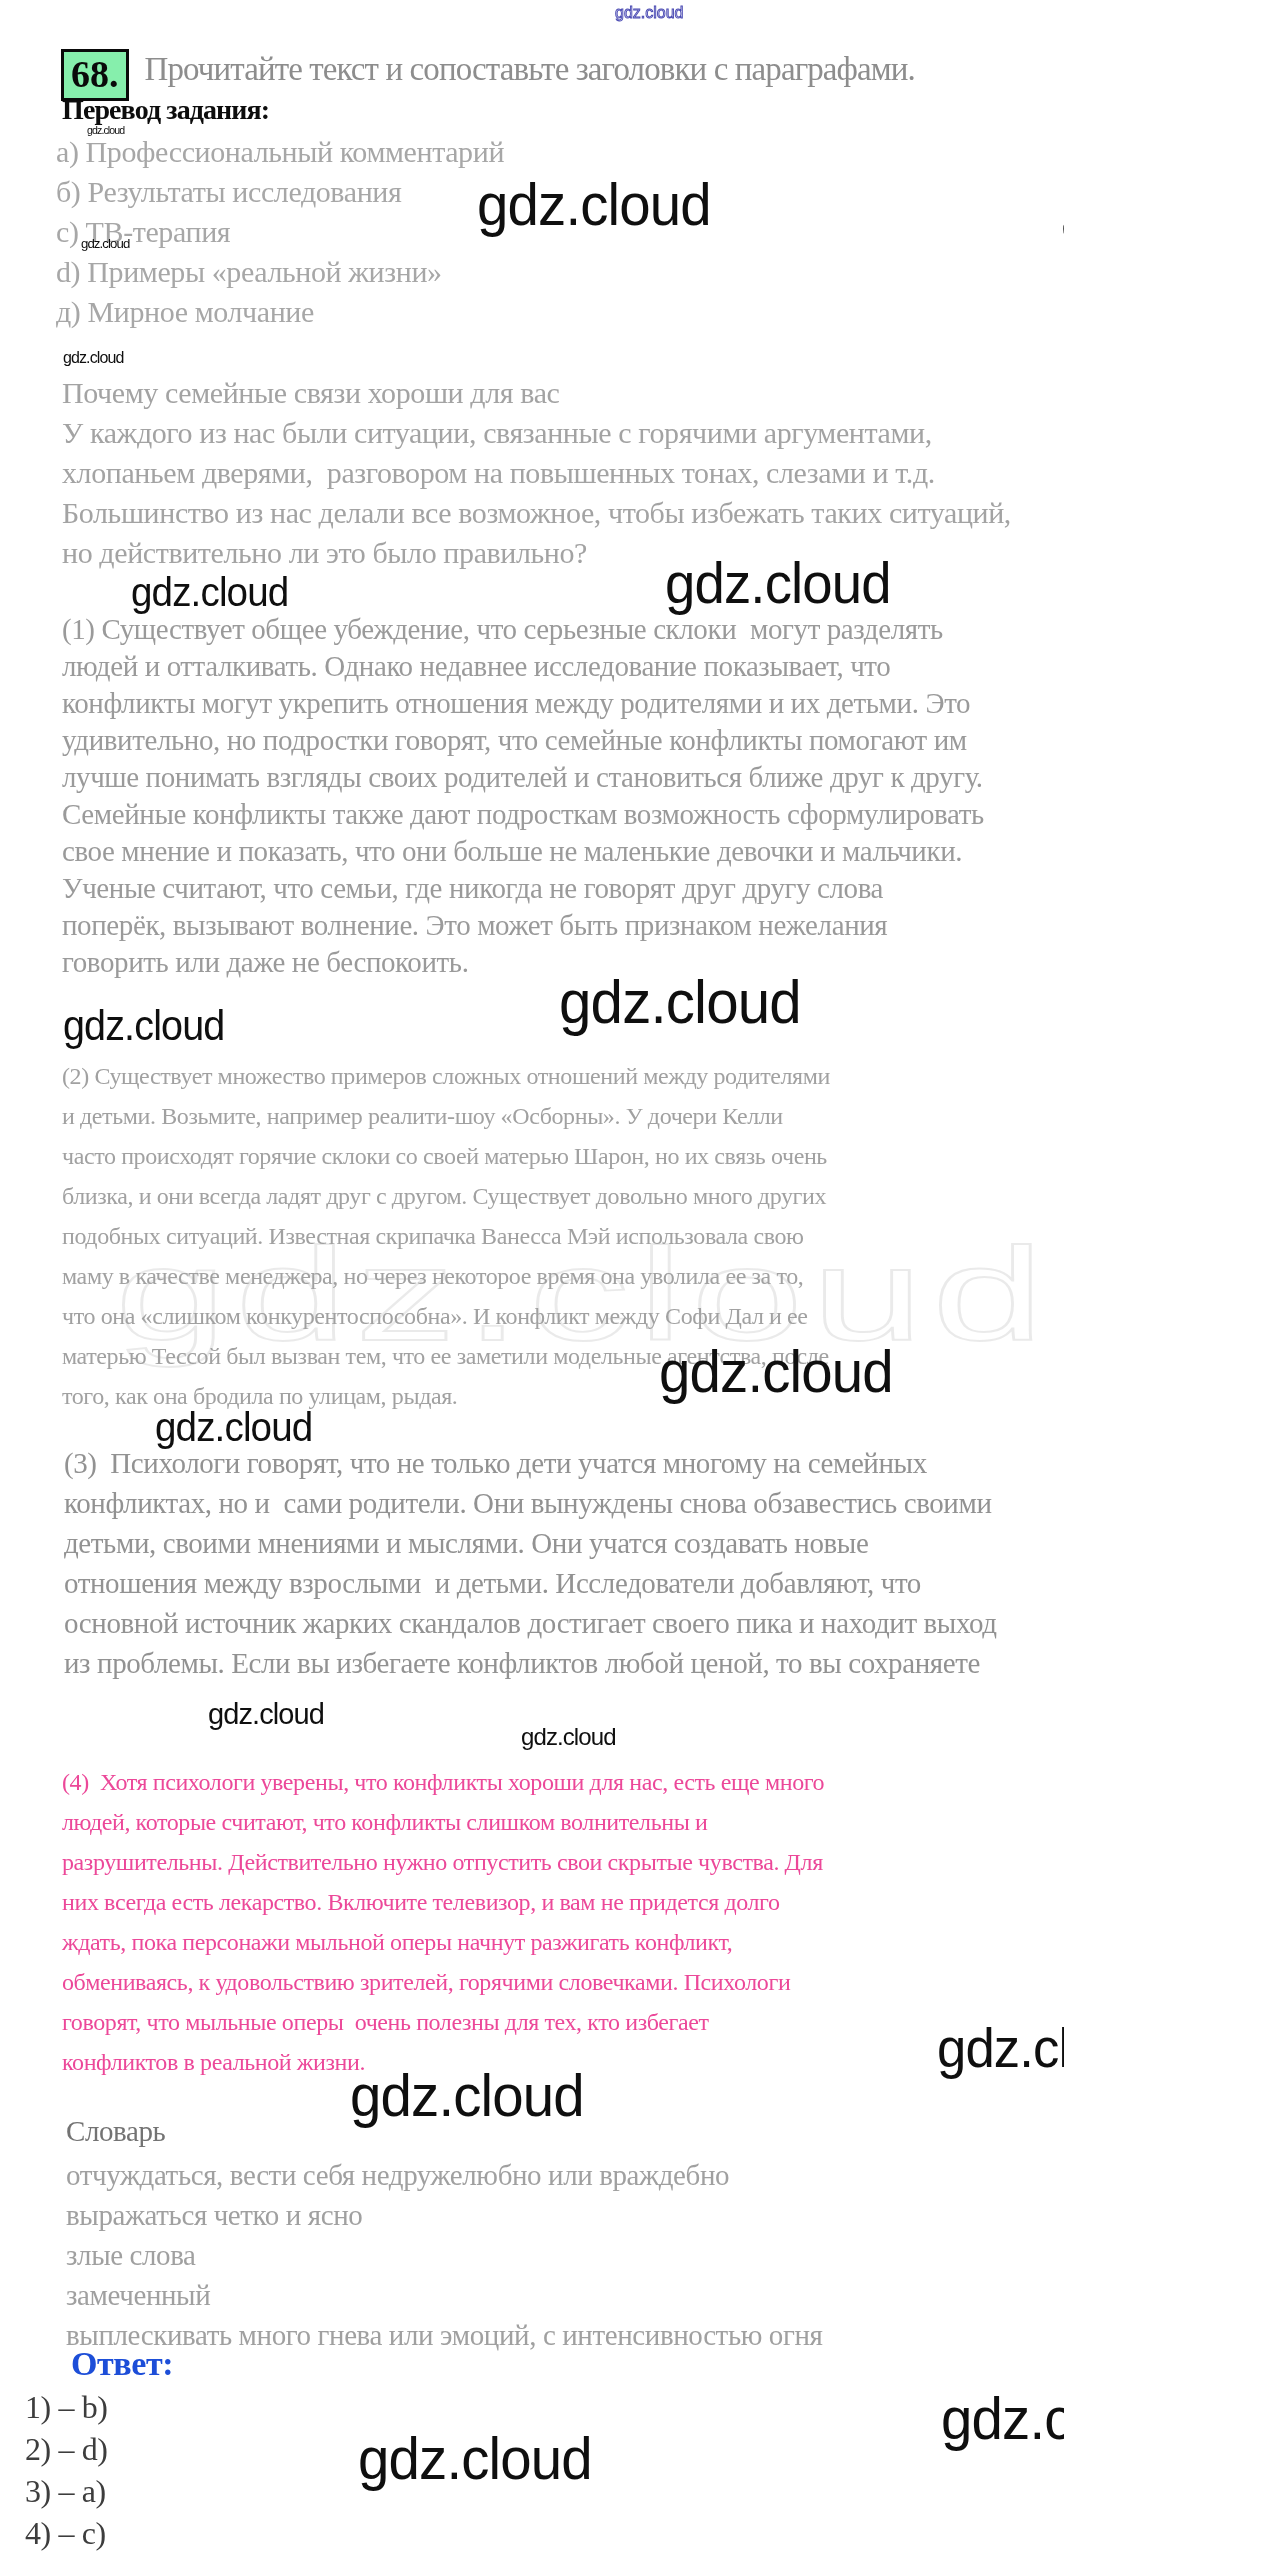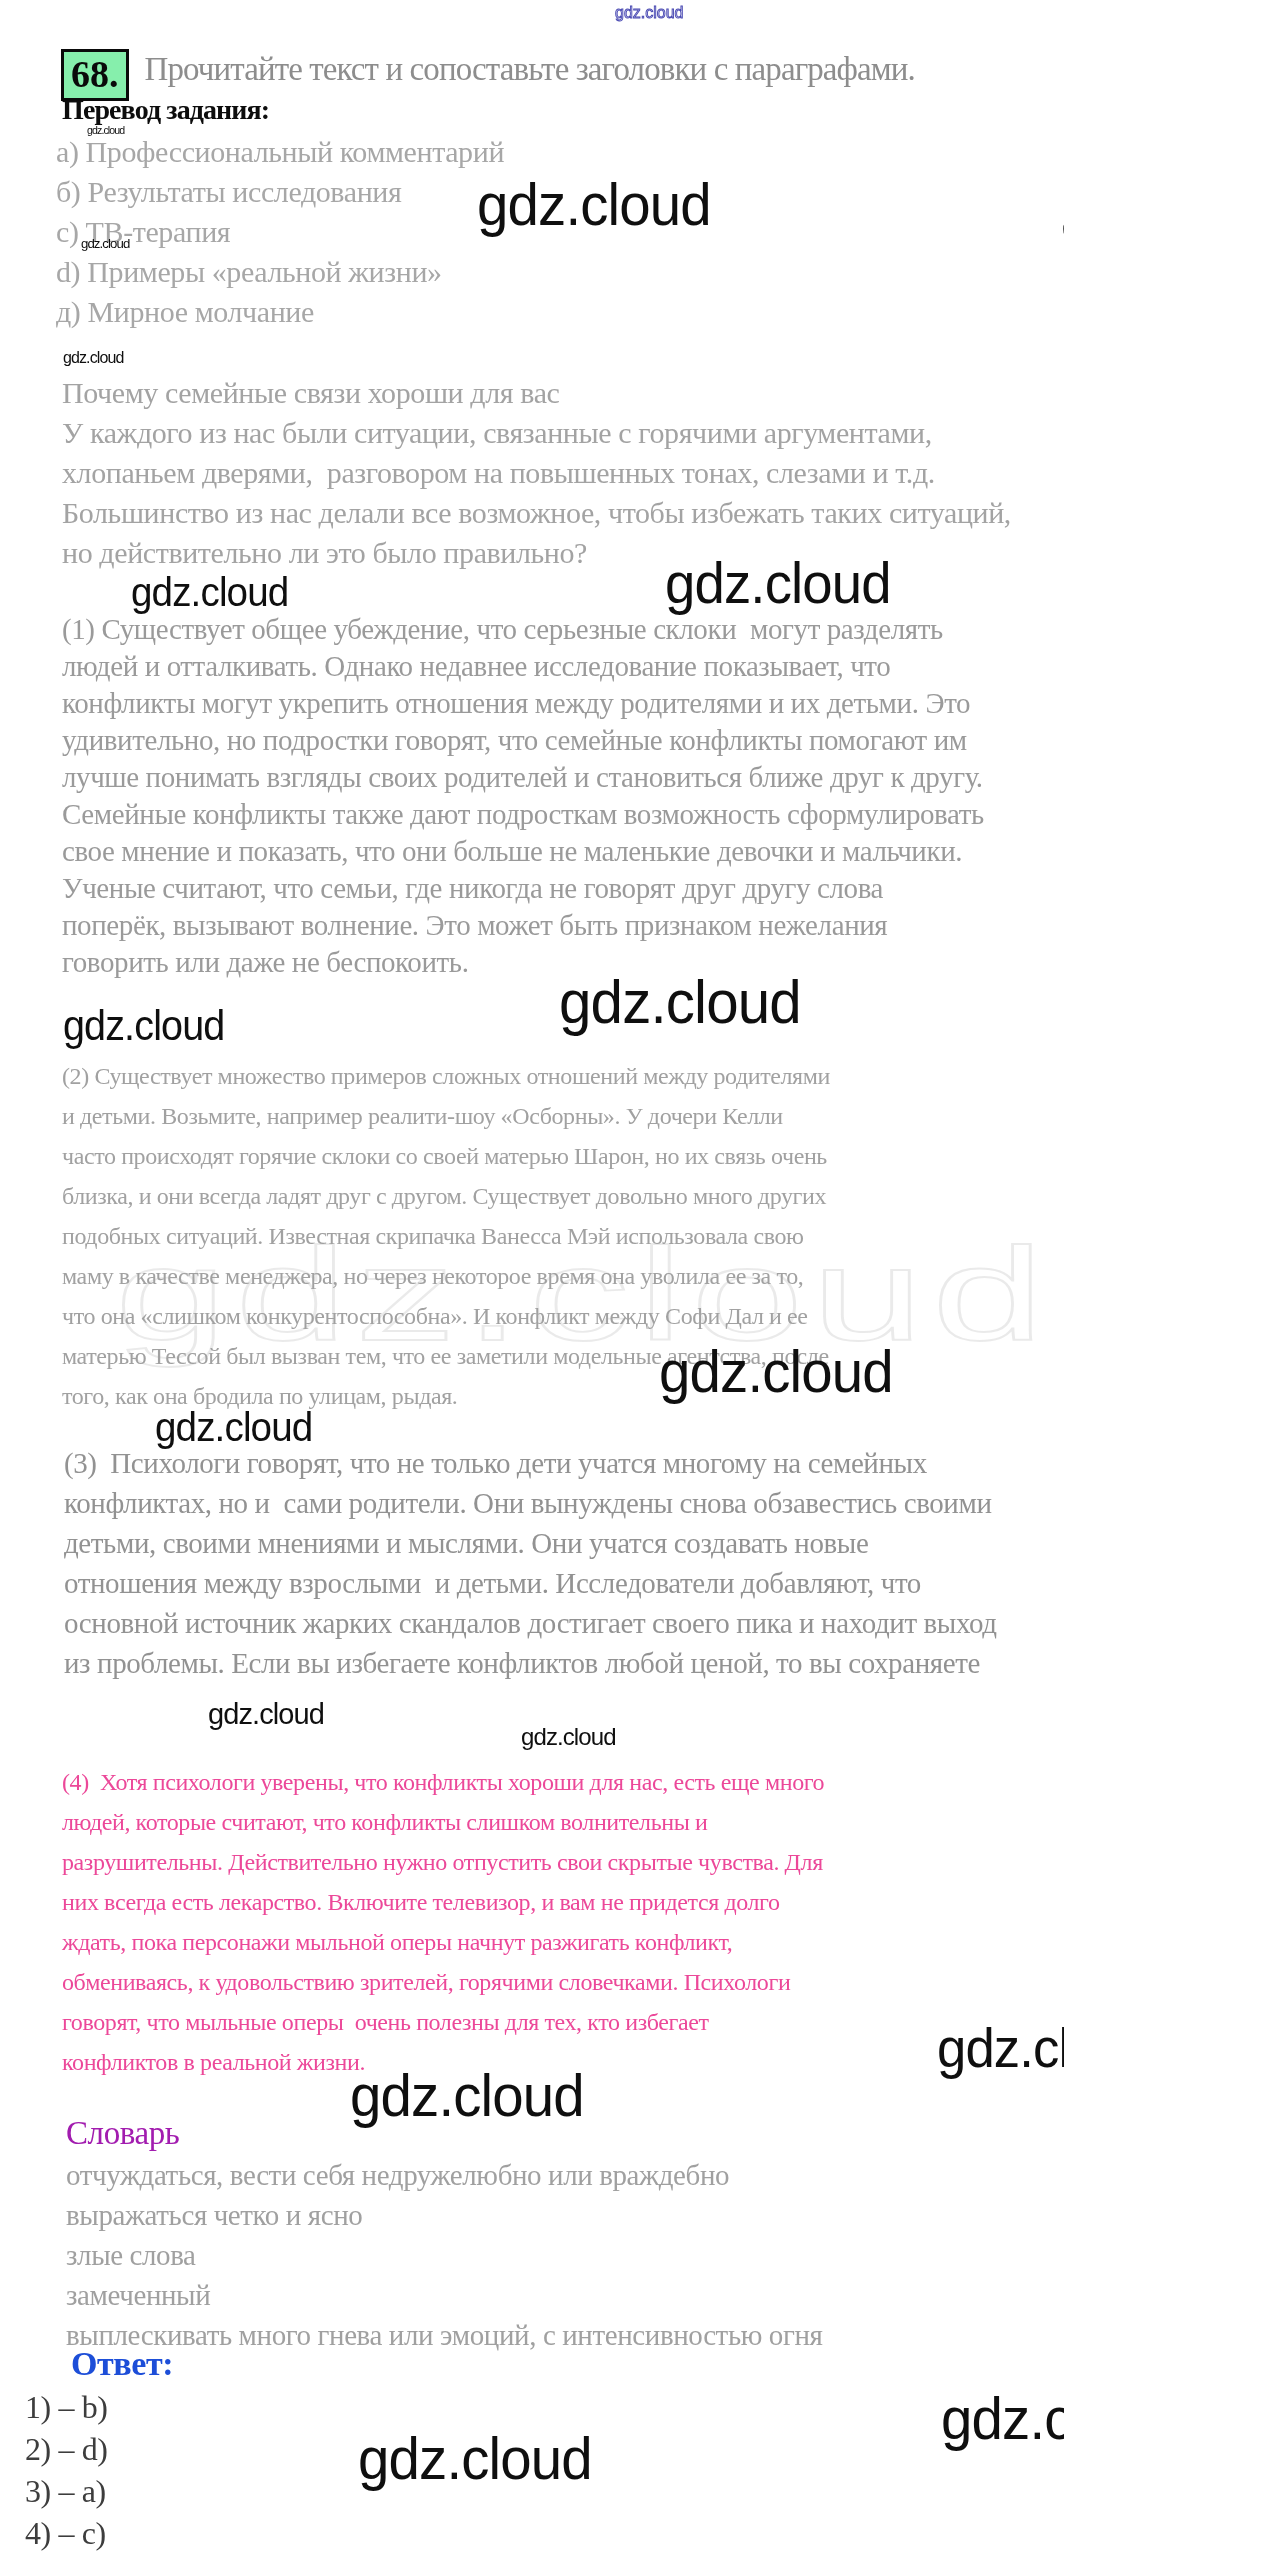--- a/index.html
+++ b/index.html
@@ -61,21 +61,21 @@
   }
   
   .tblock{position:absolute;z-index:2;letter-spacing:-0.4px;white-space:nowrap;}
   .tblock .tl{white-space:pre;}
   .options{left:56px;top:132px;font-size:30px;line-height:40px;color:#a7a7a7;}
   .intro{left:62px;top:373px;font-size:30px;line-height:40px;color:#a3a3a3;}
   .para1{left:62px;top:611px;font-size:29px;line-height:37px;color:#9a9a9a;}
   .para2{left:62px;top:1056px;font-size:24px;line-height:40px;color:#a1a1a1;}
   .para3{left:64px;top:1443px;font-size:29px;line-height:40px;color:#929292;}
   .para4{left:62px;top:1762px;font-size:24px;line-height:40px;color:#ec4899;}
-  .vocab-heading{position:absolute;left:66px;top:2115px;z-index:2;font-size:33px;color:#a21caf;letter-spacing:-0.4px;margin:0;font-weight:normal;}
+  .vocab-heading{position:absolute;left:66px;top:2115px;z-index:2;font-size:29px;color:#737373;letter-spacing:-0.4px;margin:0;font-weight:normal;}
   .vocab{left:66px;top:2155px;font-size:29px;line-height:40px;color:#a0a0a0;}
   .answer-heading{position:absolute;left:71px;top:2345px;z-index:2;font-size:34px;font-weight:bold;color:#1d4ed8;letter-spacing:-0.4px;margin:0;}
   .answers{left:25px;top:2386px;font-size:32px;line-height:42px;color:#3d3d3d;}
 </style>
 </head>
 <body>
 
 <div class="page">
 
   <span class="wm wm-outline" style="left:615px;top:5.3px;font-size:16px;">gdz.cloud</span>

